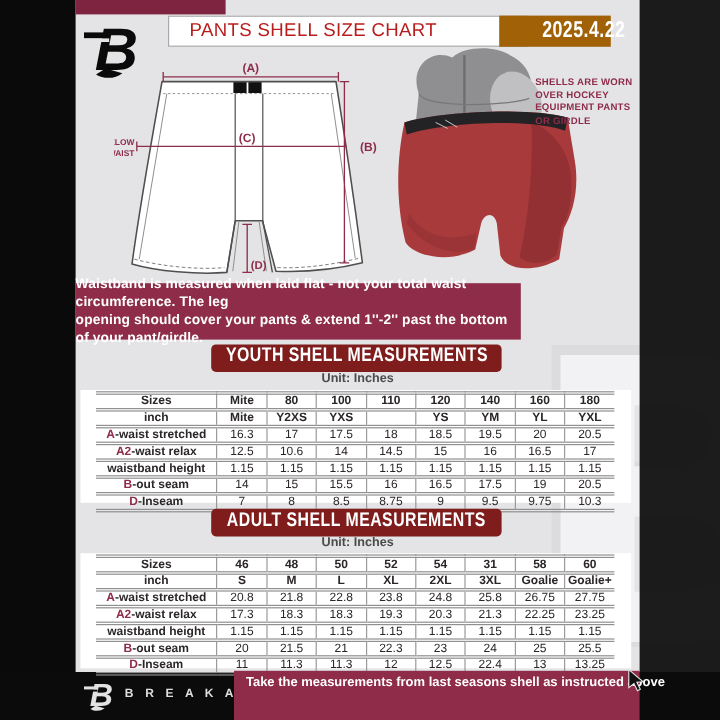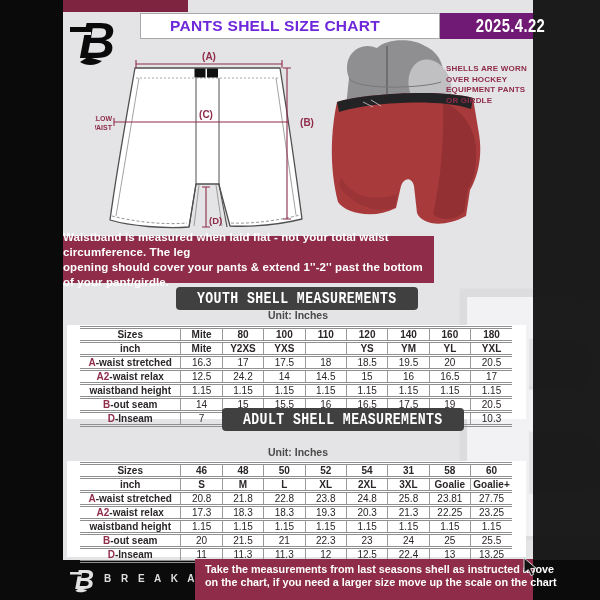--- a/index.html
+++ b/index.html
@@ -12,39 +12,39 @@
   .wm-outer { left:428px; top:248px; font-size:345px; color:#dcdcde; }
   .wm-inner { left:437px; top:259px; font-size:328px; color:#f2f2f4; }
   
   .bar-left  { left:0; top:0; width:63px; height:600px; background:#0a0a0a; z-index:2; }
   .bar-right { left:533px; top:0; width:67px; height:600px; background:rgba(12,12,12,0.93); z-index:2; }
   .top-strip { left:63px; top:0; width:125px; height:12px; background:#7e2340; z-index:3; }
   
   .logo-svg { left:70px; top:12px; z-index:4; }
   .title-box { left:140px; top:13px; width:300px; height:26px; background:#fff; border:1px solid #a9a9a9;
                z-index:3; display:flex; align-items:center; padding-left:17px; }
-  .title-box span { font-size:15.5px; font-weight:700; color:#6d28d9; letter-spacing:0.3px;margin-left:12px; }
-  .date-box { left:440px; top:13px; width:93px; height:26px; background:#701a75; z-index:3;
+  .title-box span { font-size:15.5px; font-weight:400; color:#b91c1c; letter-spacing:0.3px; }
+  .date-box { left:416px; top:13px; width:93px; height:26px; background:#a16207; z-index:3;
               display:flex; align-items:center; justify-content:center;padding-left:48px; }
   .date-box span { color:#fff; font-weight:bold; font-size:19px; transform:scaleX(0.78); letter-spacing:0.5px; }
   
   .diagram-svg { left:95px; top:48px; z-index:3; }
   .photo-svg { left:325px; top:36px; z-index:3; }
   .photo-caption { left:446px; top:64px; width:82px; z-index:3; color:#8e2c49;
                    font-size:8px; font-weight:bold; line-height:10.5px; letter-spacing:0.2px; }
   
   .notice { left:63px; top:236px; width:371px; height:47px; background:#8e2c49; z-index:3;
             display:flex; flex-direction:column; justify-content:center; align-items:flex-start; }
   .notice div { color:#fff; font-size:11.5px; font-weight:700; line-height:15px; letter-spacing:0.1px; }
   
-  .banner { width:242px; height:23px; background:#404040; border-radius:4px; z-index:3;
-            display:flex; align-items:center; justify-content:center;font-family:Liberation Mono, monospace; }
+  .banner { width:242px; height:23px; background:#7f1d1d; border-radius:4px; z-index:3;
+            display:flex; align-items:flex-start; justify-content:center; }
   .banner span { color:#fff; font-weight:bold; font-size:16.5px; letter-spacing:0.5px; transform:scaleX(0.8); white-space:nowrap; }
   .banner-youth { left:176px; top:287px; }
-  .banner-adult { left:176px; top:408px;margin-left:46px; }
+  .banner-adult { left:176px; top:424px; }
   .unit { left:63px; width:470px; text-align:center; z-index:3; color:#4a4a4a; font-size:10.5px; font-weight:600; }
   .unit-youth { top:309px; } .unit-adult { top:446px; }
   .tbl-wrap { left:67px; width:459px; background:#fff; z-index:3; }
   .tbl-youth { top:325px; height:94px; } .tbl-adult { top:461px; height:96px; }
   table.meas { border-collapse:collapse; margin:1px 0 0 13px; width:432px; border-top:3px double #909090; }
   table.meas td { height:10px; padding:0 2px; font-size:10px; color:#2b2628; text-align:center;
                   border-bottom:3px double #909090; white-space:nowrap; }
   table.meas td.lbl { width:100px; font-weight:bold; }
   table.meas td.val { width:41px; border-left:1px solid #9a9a9a; }
   table.meas td.hdr { font-weight:bold;text-align:center; }
@@ -163,21 +163,21 @@
           <td class="val">17.5</td>
           <td class="val">18</td>
           <td class="val">18.5</td>
           <td class="val">19.5</td>
           <td class="val">20</td>
           <td class="val">20.5</td>
         </tr>
         <tr>
           <td class="lbl"><span class="pfx">A2</span>-waist relax</td>
           <td class="val">12.5</td>
-          <td class="val">24.2</td>
+          <td class="val">10.6</td>
           <td class="val">14</td>
           <td class="val">14.5</td>
           <td class="val">15</td>
           <td class="val">16</td>
           <td class="val">16.5</td>
           <td class="val">17</td>
         </tr>
         <tr>
           <td class="lbl">waistband height</td>
           <td class="val">1.15</td>
@@ -245,21 +245,21 @@
           <td class="val hdr">Goalie+</td>
         </tr>
         <tr>
           <td class="lbl"><span class="pfx">A</span>-waist stretched</td>
           <td class="val">20.8</td>
           <td class="val">21.8</td>
           <td class="val">22.8</td>
           <td class="val">23.8</td>
           <td class="val">24.8</td>
           <td class="val">25.8</td>
-          <td class="val">23.81</td>
+          <td class="val">26.75</td>
           <td class="val">27.75</td>
         </tr>
         <tr>
           <td class="lbl"><span class="pfx">A2</span>-waist relax</td>
           <td class="val">17.3</td>
           <td class="val">18.3</td>
           <td class="val">18.3</td>
           <td class="val">19.3</td>
           <td class="val">20.3</td>
           <td class="val">21.3</td>
@@ -305,18 +305,17 @@
 
 <svg class="abs footer-logo" width="30" height="30" viewBox="0 0 56 56">
   <text x="9" y="46" font-size="50" font-weight="bold" font-style="italic" font-family="DejaVu Serif, serif" fill="#e2e2e2">B</text>
   <rect x="0" y="15" width="21" height="5" fill="#e2e2e2"></rect>
   <rect x="0" y="20" width="21" height="3" fill="#0b0b0b"></rect>
   <path d="M10,50 C16,54 26,54 32,49 L18,45 Z" fill="#e2e2e2"></path>
 </svg>
 <div class="abs footer-brand">B R E A K A W A Y</div>
 <div class="abs footer-note">
   <div>Take the measurements from last seasons shell as instructed above</div>
-  <div>on the chart, if you need a larger size move up the scale on the chart</div>
 </div>
 
 <svg class="abs cursor-svg" width="14" height="20" viewBox="0 0 14 20">
   <path d="M1,1 L1,16 L5.3,12.6 L8.2,18.6 L10.6,17.4 L7.7,11.6 L13,11.1 Z" fill="#111" stroke="#e8e8e8" stroke-width="0.9"></path>
 </svg>
 
 </body></html>

